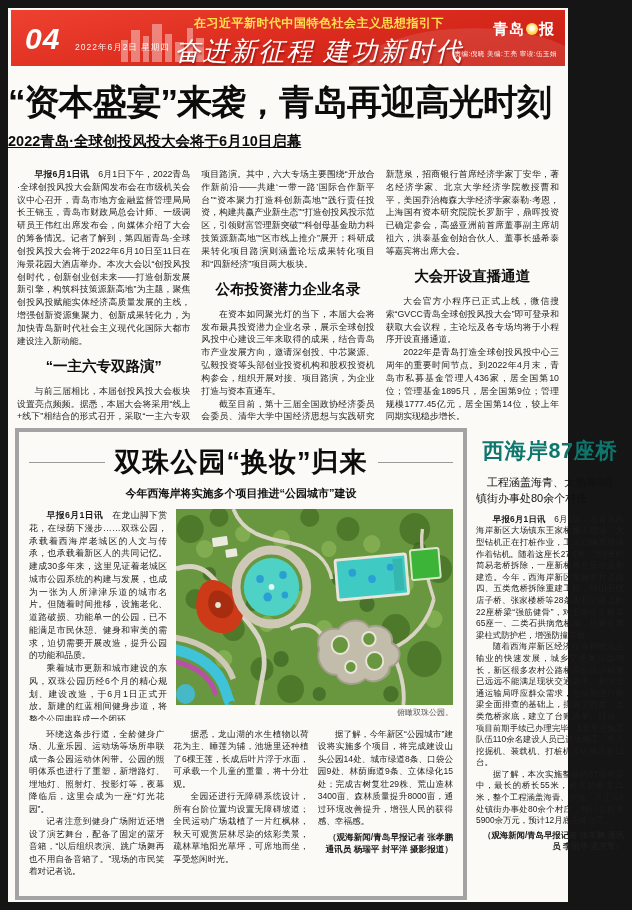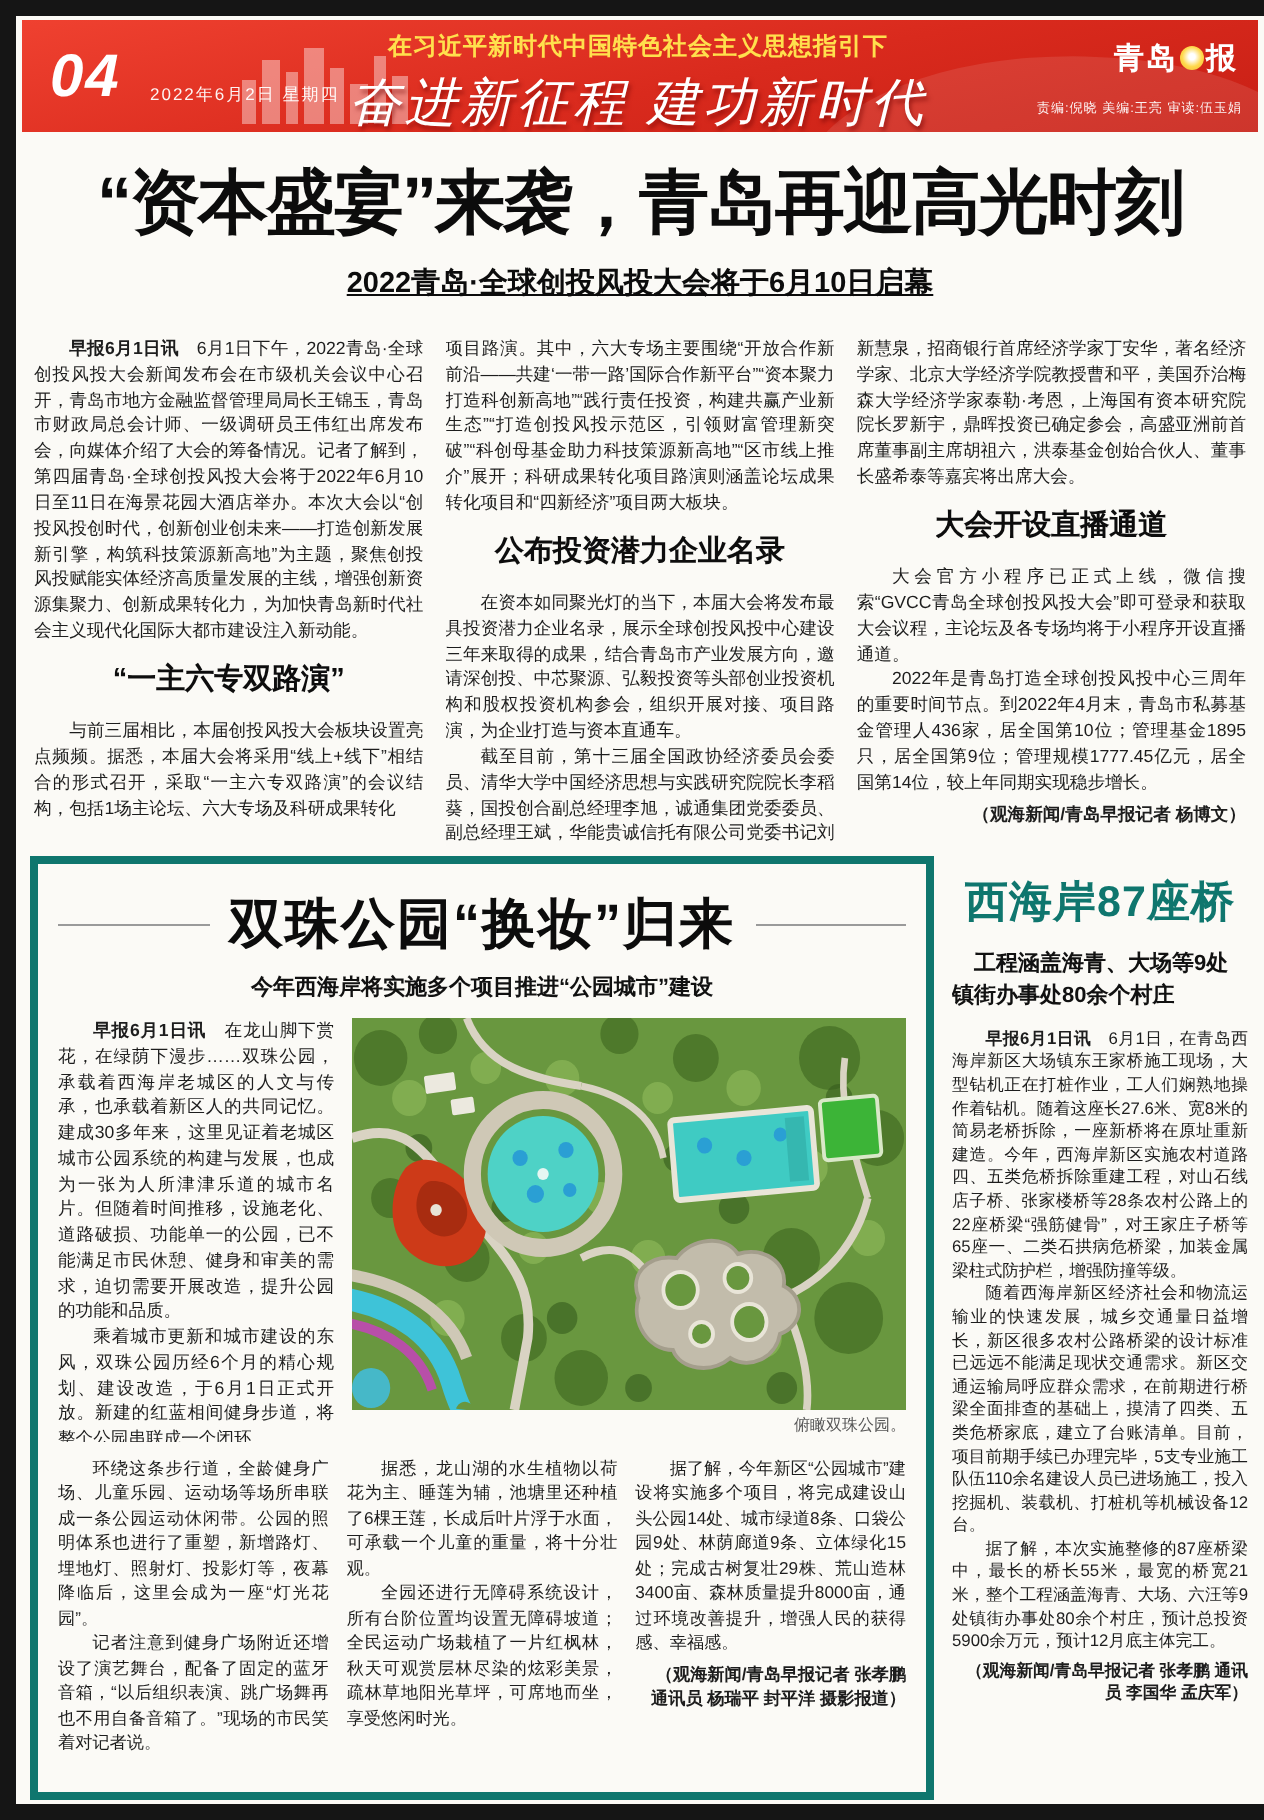--- a/index.html
+++ b/index.html
@@ -2,72 +2,72 @@
 <html><head>
 <meta charset="utf-8">
 <style>
   html,body{margin:0;padding:0;}
   body{
     width:632px;height:910px;position:relative;overflow:hidden;
     background:#151515;
     font-family:"Liberation Sans","DejaVu Sans",sans-serif;
     -webkit-font-smoothing:antialiased;
   }
-  .page{position:absolute;left:8px;top:8px;width:624px;height:894px;background:#fbfaf6;}
+  .page{position:absolute;left:8px;top:8px;width:560px;height:894px;background:#fbfaf6;}
 
   
   .banner{position:absolute;left:3px;top:2px;right:3px;height:56px;
     background:linear-gradient(168deg,#ef4130 0%,#d92a1d 55%,#c81f15 100%);
     color:#fff;overflow:hidden;}
   .banner .swoosh{position:absolute;right:-30px;top:18px;width:260px;height:70px;
     background:rgba(255,255,255,0.10);border-radius:50% 60% 0 0/90% 100% 0 0;transform:rotate(-4deg);}
   .page-num{position:absolute;left:14px;top:12px;font-size:30px;font-weight:900;font-style:italic;letter-spacing:1px;}
   .edition-date{position:absolute;left:64px;top:32px;font-size:8.5px;letter-spacing:1px;opacity:.95;}
   .skyline{position:absolute;left:108px;top:10px;opacity:.8;}
   .slogans{position:absolute;left:158px;top:5px;width:300px;text-align:center;}
   .slogan-top{color:#ffe04d;font-size:12px;font-weight:700;letter-spacing:.5px;white-space:nowrap;}
   .slogan-main{font-size:26px;font-weight:400;font-style:italic;letter-spacing:2px;margin-top:2px;
     text-shadow:1px 2px 2px rgba(110,0,0,.55);white-space:nowrap;}
   .masthead{position:absolute;right:10px;top:10px;font-size:15px;font-weight:900;letter-spacing:1px;}
   .sun-icon{display:inline-block;width:12px;height:12px;border-radius:50%;vertical-align:-1px;margin:0 1px;
     background:radial-gradient(circle at 50% 45%,#ffffff 18%,#ffd94d 55%,#f0b52f 100%);}
   .credits{position:absolute;right:8px;top:40px;font-size:6.5px;letter-spacing:.5px;opacity:.95;}
 
   
-  .lead-head{position:absolute;top:74px;left:0;right:0;text-align:center;color:#0c0c0c;}
+  .lead-head{position:absolute;top:74px;left:0;right:0;text-align:left;color:#0c0c0c;}
   .lead-headline{font-size:35px;font-weight:900;margin:0;letter-spacing:-1px;line-height:1.15;}
   .lead-subhead{font-size:14.5px;font-weight:700;margin:10px 0 0;text-decoration:underline;}
 
   
   .lead-cols{position:absolute;top:160px;left:9px;right:9px;height:256px;display:flex;gap:11px;overflow:hidden;}
   .col{flex:1;overflow:hidden;font-size:8.8px;line-height:1.46;text-align:justify;color:#1d1d1d;}
   p.body{margin:0;text-indent:2em;}
   p.cont{margin:0;text-indent:0;}
   .col-subhead{font-size:14.5px;font-weight:900;text-align:center;margin:8px 0;color:#0d0d0d;}
   .byline{font-weight:700;text-align:right;margin:3px 0 0;text-indent:0;}
 
   
   .feature{position:absolute;left:7px;top:420px;width:452px;height:472px;box-sizing:border-box;
-    border:4px solid #0f766e;background:#fbfaf6;padding:6px 10px 6px;}
+    border:4px solid #a3a3a3;background:#fbfaf6;padding:6px 10px 6px;}
   .f-title-row{display:flex;align-items:center;gap:10px;margin-top:6px;}
   .f-line{flex:1;height:0;border-top:1px solid #9a9a9a;}
   .f-title{font-size:27px;font-weight:900;letter-spacing:1px;color:#0c0c0c;white-space:nowrap;}
   .f-subtitle{text-align:center;font-size:11px;font-weight:700;margin:6px 0 8px;color:#111;}
   .f-row{display:flex;gap:9px;}
   .f-intro{width:138px;flex:none;height:212px;overflow:hidden;font-size:8.8px;line-height:1.45;text-align:justify;color:#1d1d1d;}
   .f-photo{flex:1;min-width:0;}
   .f-photo svg{display:block;width:100%;height:196px;}
   .f-caption{font-size:8px;color:#555;text-align:right;margin-top:2px;}
   .f-body{margin-top:7px;height:160px;overflow:hidden;column-count:3;column-gap:9px;
     font-size:8.6px;line-height:1.45;text-align:justify;color:#1d1d1d;}
 
   
   .bridge{position:absolute;left:468px;top:424px;width:148px;height:468px;overflow:hidden;color:#1d1d1d;}
   .b-title{font-size:21.5px;font-weight:900;text-align:center;line-height:1.3;letter-spacing:.5px;color:#0f766e;margin:6px 0 0;}
-  .b-subtitle{font-size:11px;font-weight:700;margin:9px 0 7px;text-indent:1em;line-height:1.45;color:#111;}
+  .b-subtitle{font-size:11px;font-weight:400;margin:9px 0 7px;text-indent:1em;line-height:1.45;color:#111;}
   .b-body{font-size:8.4px;line-height:1.38;text-align:justify;}
 </style>
 </head>
 <body>
 
 <div class="page">
 
   <div class="banner">
     <div class="swoosh"></div>
     <div class="page-num">04</div>

